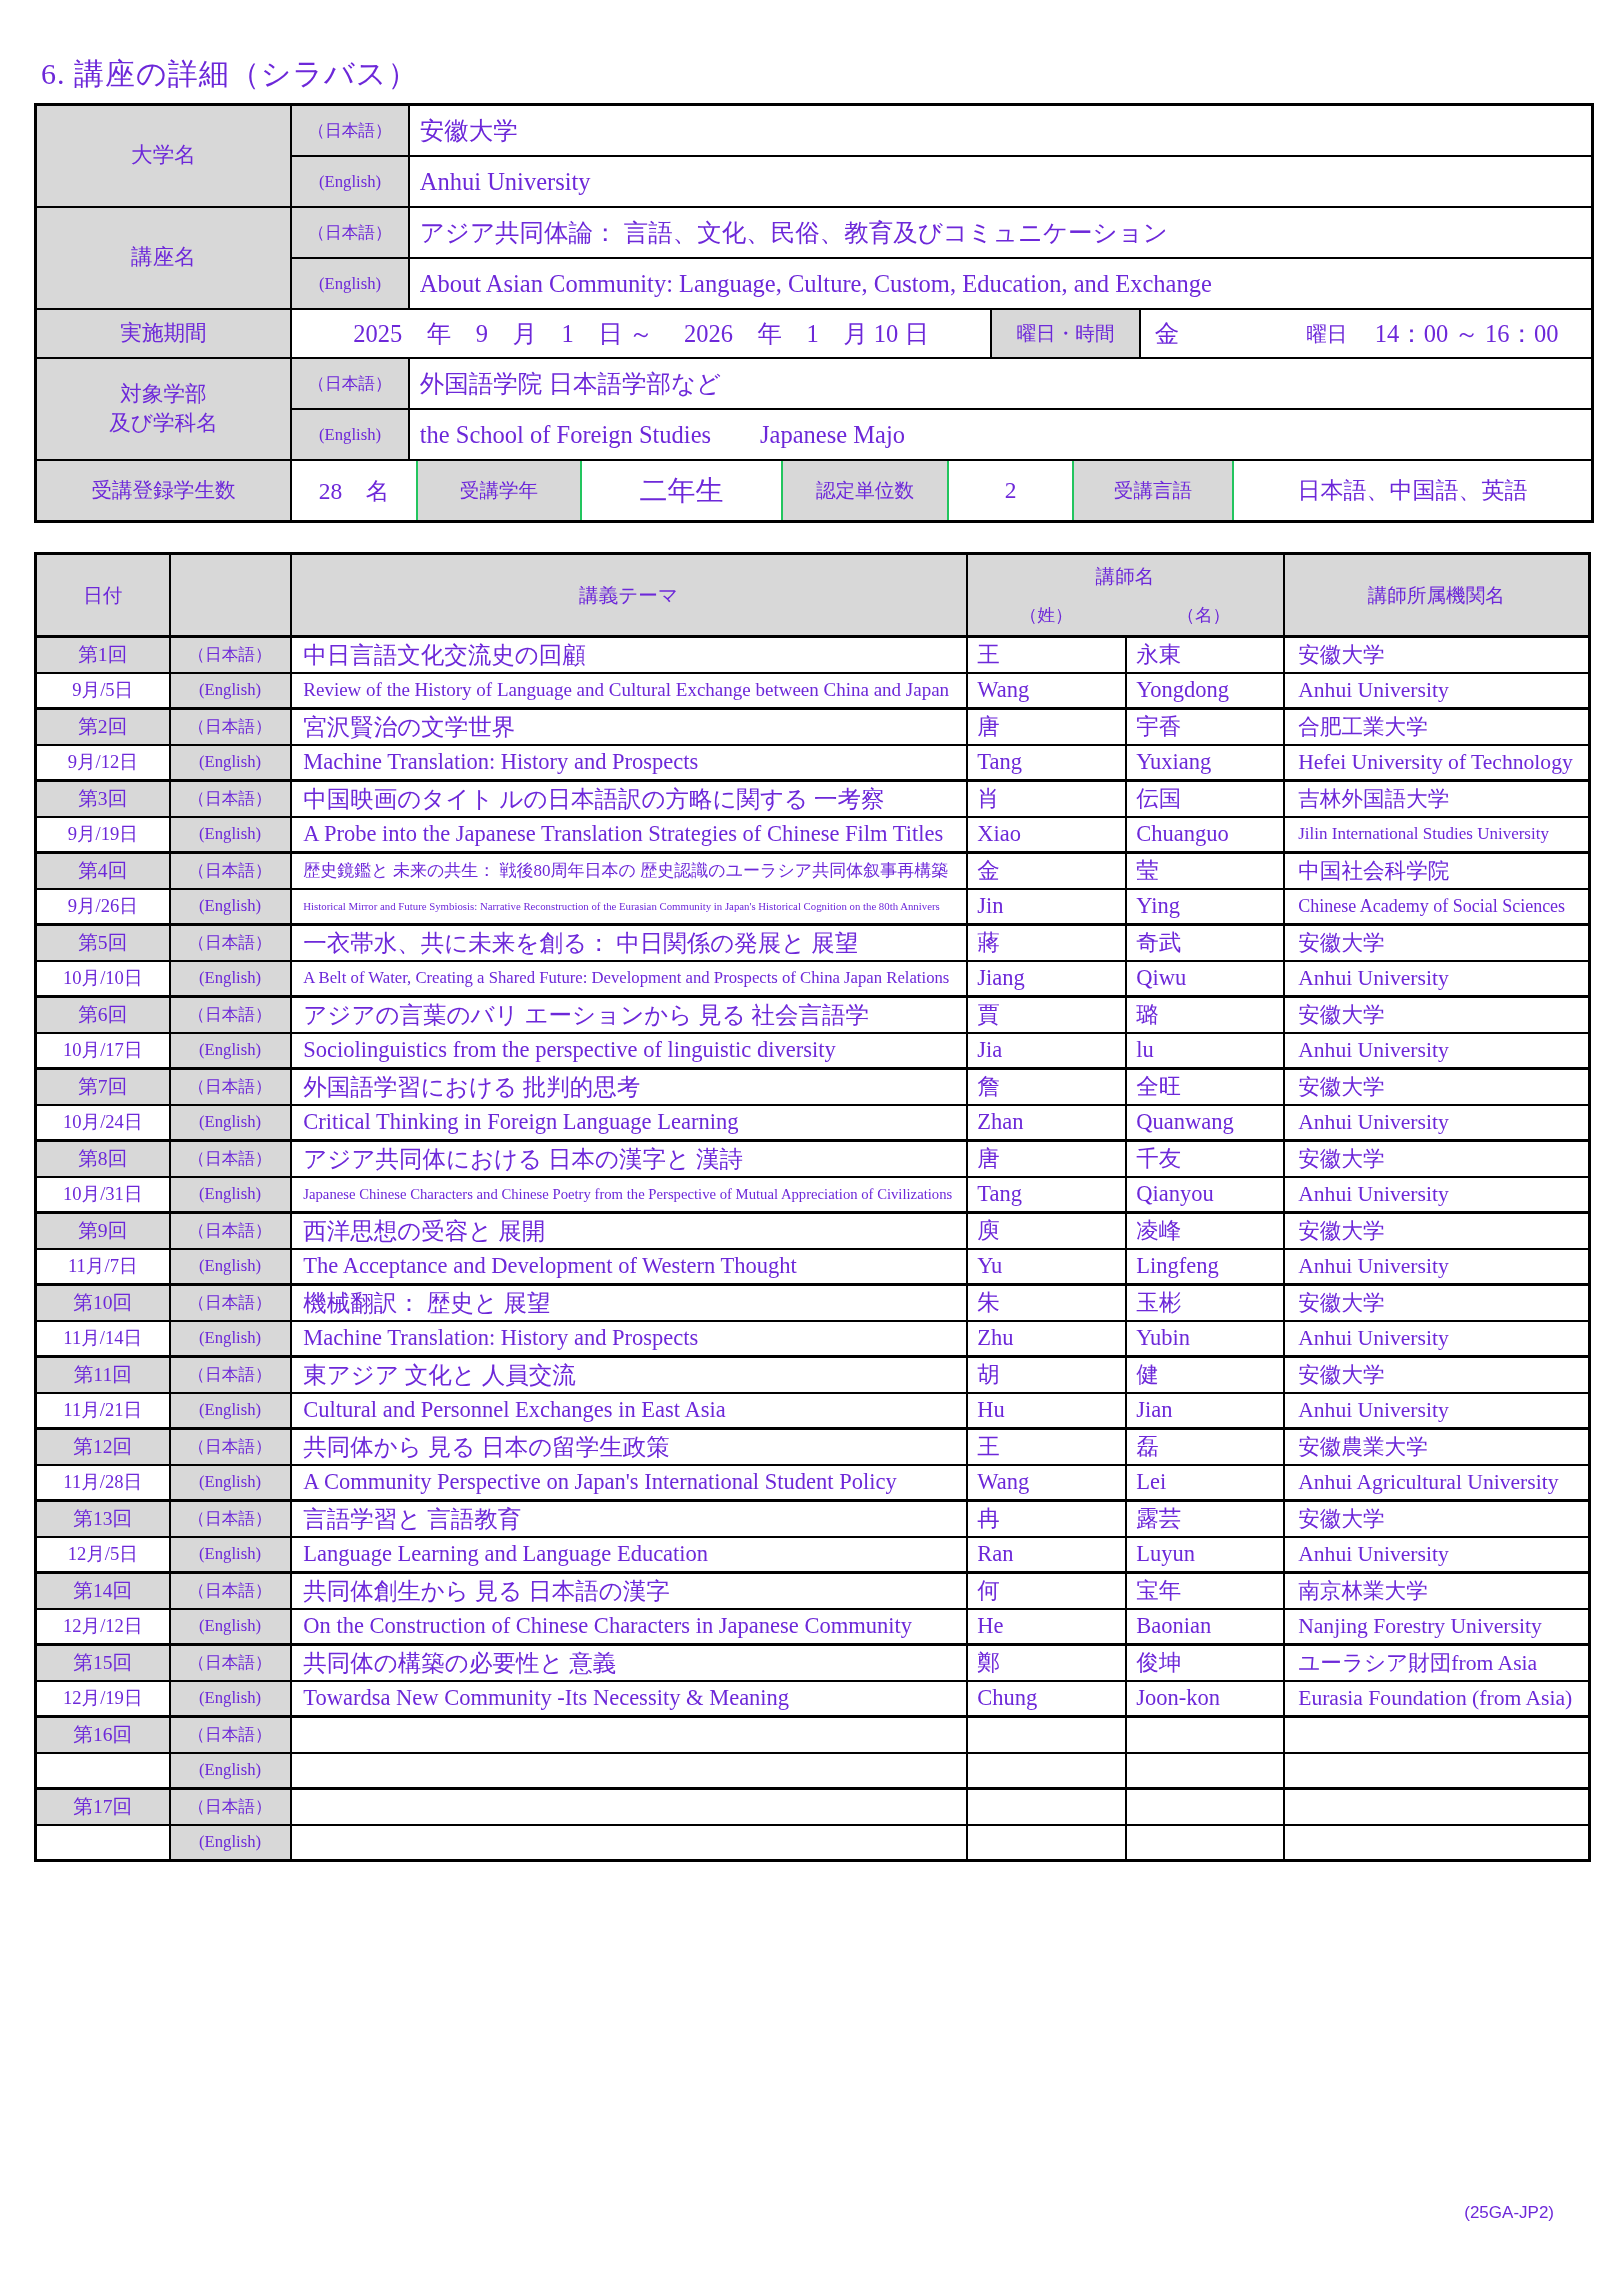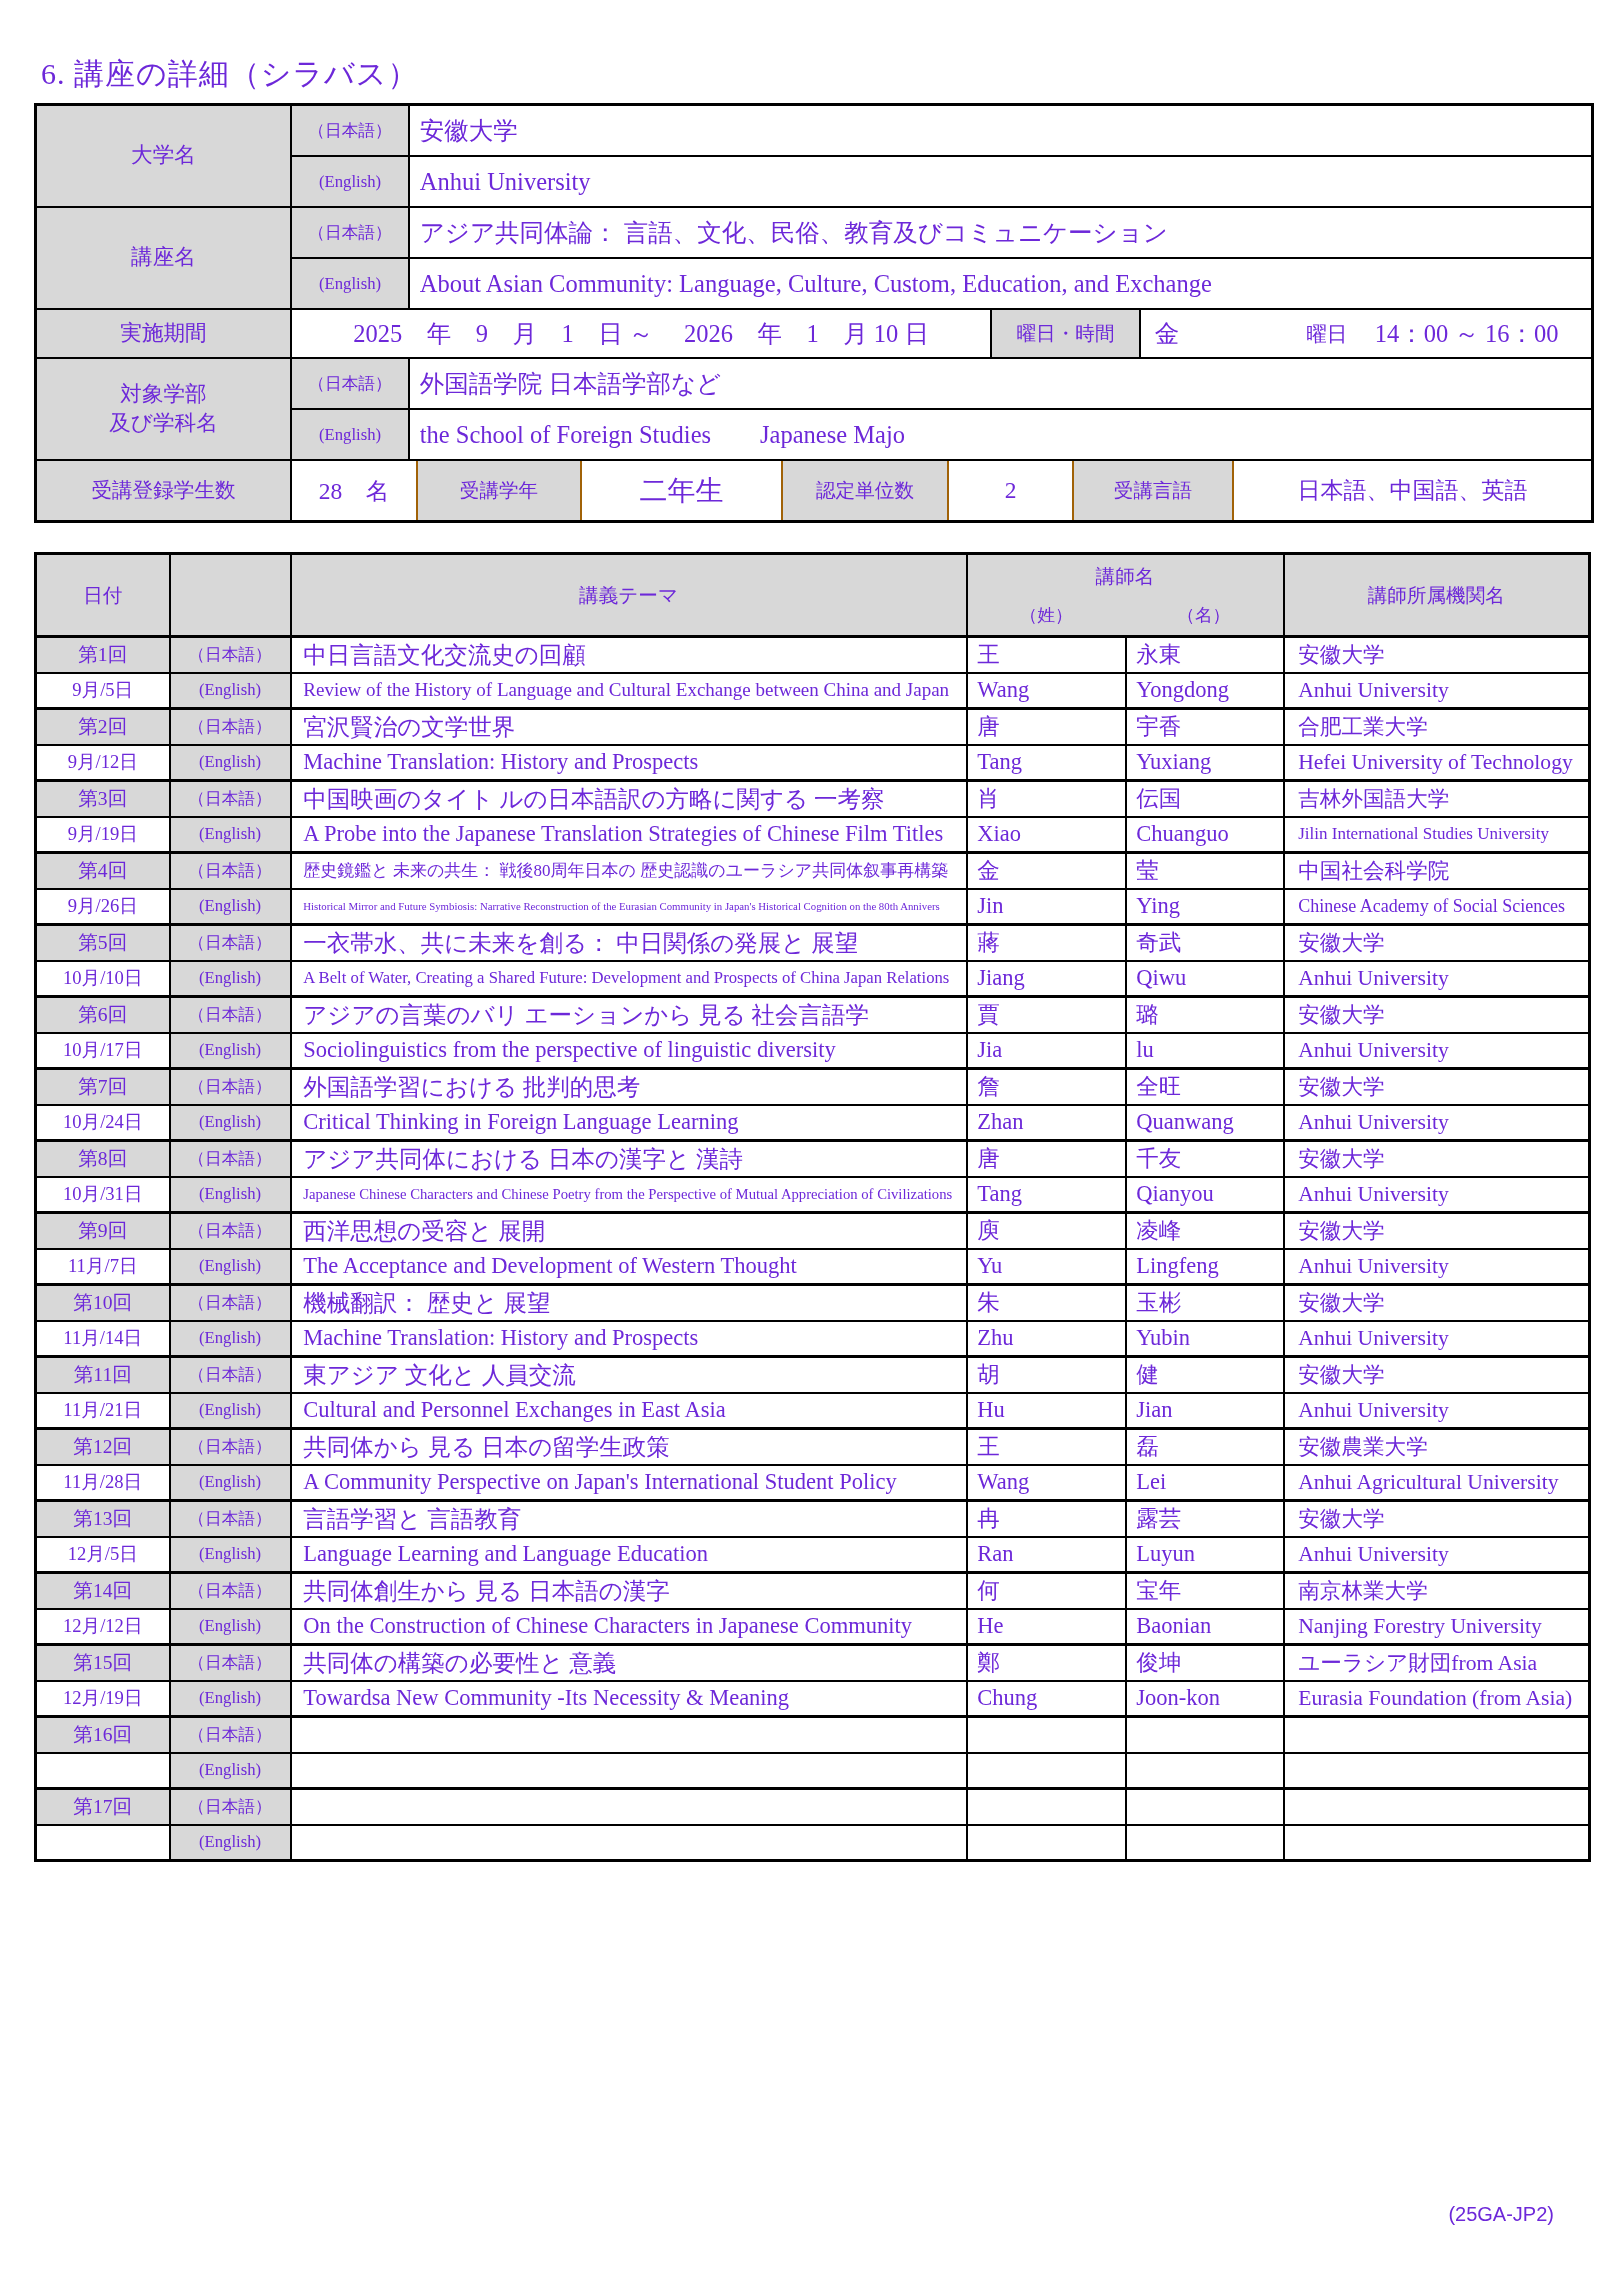--- a/index.html
+++ b/index.html
@@ -41,21 +41,21 @@
   .val{flex:1;display:flex;align-items:center;padding:0 9.8px;font-size:24.5px;min-width:0;}
   
   .period-row{display:flex;height:47px;flex:1;min-width:0;}
   .period-val{width:698px;flex:0 0 698px;display:flex;align-items:center;justify-content:center;font-size:24.5px;border-right:2.9px solid #000;}
   .day-label{width:147px;flex:0 0 147px;background:#d8d8d8;display:flex;align-items:center;justify-content:center;font-size:19.6px;border-right:2px solid #000;}
   .day-val{flex:1;display:flex;align-items:center;font-size:24.5px;padding-left:13.7px;}
   .day-val .d1{margin-right:127px;}
   .day-val .d2{font-size:20.6px;margin-right:27.4px;}
   
   .enr{display:flex;height:59px;flex:1;min-width:0;}
-  .ecell{display:flex;align-items:center;justify-content:center;border-right:2px solid #a16207;font-size:21.6px;min-width:0;}
+  .ecell{display:flex;align-items:center;justify-content:center;border-right:2px solid #22c55e;font-size:21.6px;min-width:0;}
   .ecell:last-child{border-right:none;}
   .ecell.g{background:#d8d8d8;font-size:19.6px;}
 
   
   table.sched{
     position:absolute;left:34px;top:552px;
     width:1554px;border-collapse:collapse;table-layout:fixed;
     border:3.9px solid #000;
   }
   table.sched td{border:2px solid #000;padding:0;overflow:hidden;vertical-align:middle;}
@@ -73,21 +73,21 @@
   .theme-en{font-size:22.5px;padding:0 5.9px;}
   .name-cell{font-size:22.5px;padding:0 9.8px;}
   .org-cell{font-size:21.6px;padding:0 7.8px;}
   .lect-head{display:flex;flex-direction:column;justify-content:center;height:100%;}
   .lect-head .ln1{font-size:19.6px;}
   .lect-head .ln2{display:flex;margin-top:13.7px;font-size:17.6px;}
   .lect-head .ln2 span{width:50%;text-align:center;}
 
   .footer{
     position:absolute;top:2203px;right:67px;
-    font-size:20px;
+    font-size:17px;
     font-family:"Liberation Sans","DejaVu Sans",sans-serif;
   }
 </style>
 </head>
 <body>
 
 <div class="page">
 
   <div class="title">6. 講座の詳細（シラバス）</div>
 

